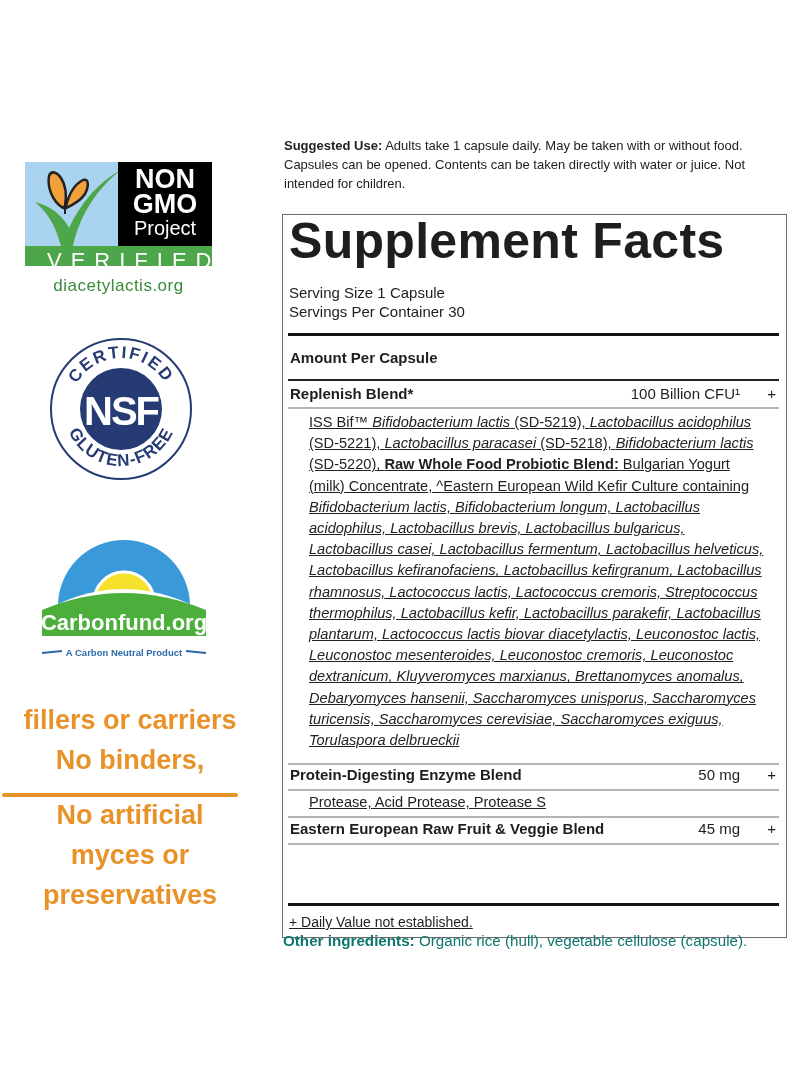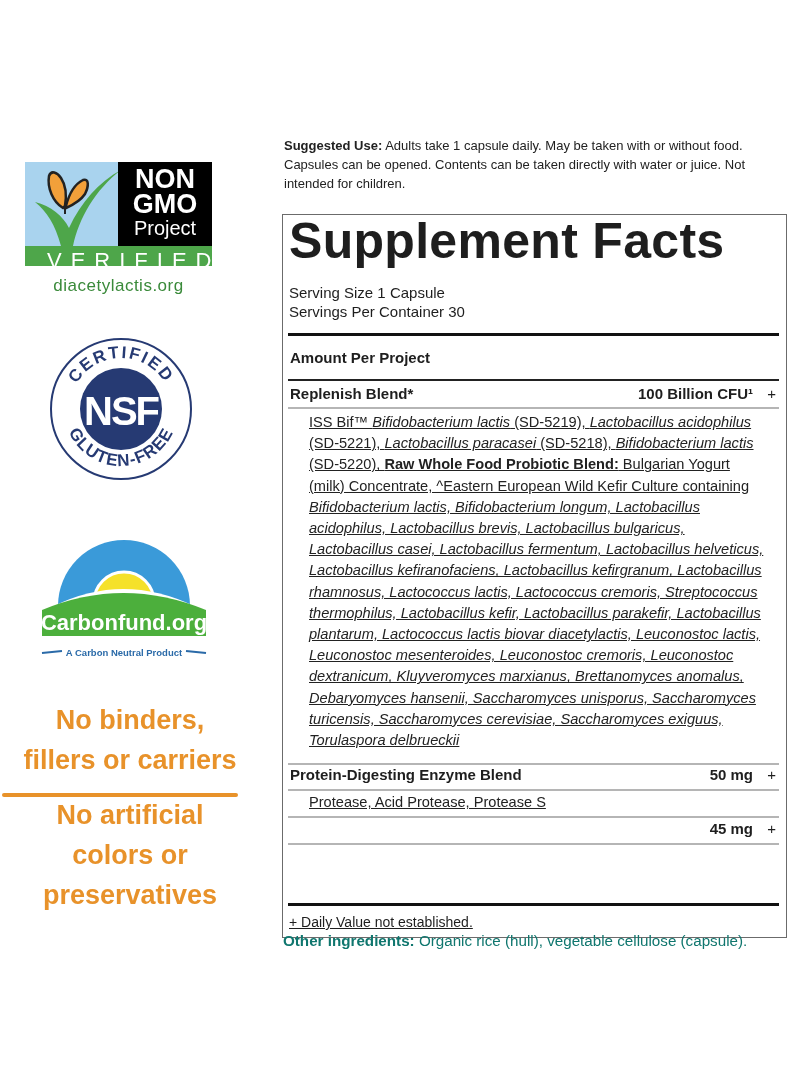--- a/index.html
+++ b/index.html
@@ -37,21 +37,21 @@
 
   .facts { position: absolute; left: 282px; top: 202px; width: 505px; height: 724px;
            border: 1.5px solid #6b6b6b; box-sizing: border-box; margin-top: 12px; }
   .facts-title { position: absolute; left: 6px; top: -3px; font-size: 50px; font-weight: bold; letter-spacing: 0.3px; color: #1e1e1e; white-space: nowrap; }
   .serving { position: absolute; left: 6px; top: 68px; font-size: 15px; line-height: 19px; }
   .thick { position: absolute; left: 5px; right: 7px; height: 3px; background: #111; }
   .thin { position: absolute; left: 5px; right: 7px; height: 1.5px; background: #222; }
   .grey { position: absolute; left: 5px; right: 7px; height: 2px; background: #b5b5b5; }
 
   .row-head { position: absolute; left: 7px; right: 8px; font-size: 15px; font-weight: bold; height: 20px; line-height: 20px; }
-  .row-head .amt { position: absolute; right: 25px; top: 0; font-weight: bold; }
+  .row-head .amt { position: absolute; right: 38px; top: 0; font-weight: normal; }
   .row-head .plus { position: absolute; right: 2px; top: 0; font-weight: normal; }
 
   .sub { position: absolute; left: 26px; width: 460px; font-size: 14.6px; line-height: 21.2px; color: #222; text-decoration: underline; }
   .sub i { font-style: italic; }
   .sub b { font-weight: bold; }
 
   .footnote { position: absolute; left: 6px; top: 699px; font-size: 14px; text-decoration: underline; }
   .other { position: absolute; left: 283px; top: 932px; font-size: 15.2px; white-space: nowrap; color: #0f766e; }
 </style>
 </head>
@@ -107,46 +107,46 @@
       <text fill="#fff" font-family="Liberation Sans, sans-serif" font-weight="bold" font-size="16" letter-spacing="1">
         <textPath href="#cfArc" startOffset="50%" text-anchor="middle">CERTIFIED</textPath>
       </text>
       <line x1="14" y1="143" x2="34" y2="141" stroke="#2a6aa8" stroke-width="2"></line>
       <line x1="158" y1="141" x2="178" y2="143" stroke="#2a6aa8" stroke-width="2"></line>
       <text x="96" y="146" text-anchor="middle" fill="#2a6aa8" font-family="Liberation Sans, sans-serif" font-weight="bold" font-size="9.5">A Carbon Neutral Product</text>
     </svg>
   </div>
 
   <div class="claim claim1">
+    <div>fillers or carriers</div>
     <div>No binders,</div>
-    <div>fillers or carriers</div>
   </div>
   <div class="orange-rule"></div>
   <div class="claim claim2">
     <div>No artificial</div>
-    <div>colors or</div>
+    <div>myces or</div>
     <div>preservatives</div>
   </div>
 </div>
 
 <div class="suggested">
   <b>Suggested Use:</b>
   <span>Adults take 1 capsule daily. May be taken with or without food. Capsules can be opened. Contents can be taken directly with water or juice. Not intended for children.</span>
 </div>
 
 <div class="facts">
   <div class="facts-title">Supplement Facts</div>
   <div class="serving">
     <div>Serving Size 1 Capsule</div>
     <div>Servings Per Container 30</div>
   </div>
 
   <div class="thick" style="top:118px;"></div>
   <div class="row-head" style="top:133px;">
-    <span>Amount Per Project</span>
+    <span>Amount Per Capsule</span>
   </div>
   <div class="thin" style="top:164px;"></div>
 
   <div class="row-head" style="top:169px;">
     <span>Replenish Blend*</span>
     <span class="amt">100 Billion CFU¹</span>
     <span class="plus">+</span>
   </div>
   <div class="grey" style="top:192px;"></div>
   <div class="sub" id="replenish-ingredients" style="top:197px;"><span>ISS Bif™ </span><i>Bifidobacterium lactis</i><span> (SD-5219), </span><i>Lactobacillus acidophilus</i><span> (SD-5221), </span><i>Lactobacillus paracasei</i><span> (SD-5218), </span><i>Bifidobacterium lactis</i><span> (SD-5220), </span><b>Raw Whole Food Probiotic Blend:</b><span> Bulgarian Yogurt (milk) Concentrate, ^Eastern European Wild Kefir Culture containing </span><i>Bifido­bacterium lactis, Bifidobacterium longum, Lactobacillus acidophilus, Lactobacillus brevis, Lactobacillus bulgaricus, Lactobacillus casei, Lac­tobacillus fermentum, Lactobacillus helveticus, Lactobacillus kefirano­faciens, Lactobacillus kefirgranum, Lactobacillus rhamnosus, Lactococ­cus lactis, Lactococcus cremoris, Streptococcus thermophilus, Lactoba­cillus kefir, Lactobacillus parakefir, Lactobacillus plantarum, Lactococ­cus lactis biovar diacetylactis, Leuconostoc lactis, Leuconostoc mesen­teroides, Leuconostoc cremoris, Leuconostoc dextranicum, Kluyvero­myces marxianus, Brettanomyces anomalus, Debaryomyces hansenii, Saccharomyces unisporus, Saccharomyces turicensis, Saccharomyces cerevisiae, Saccharomyces exiguus,</i><br><i>Torulaspora delbrueckii</i></div>
@@ -155,20 +155,21 @@
   <div class="row-head" style="top:550px;">
     <span>Protein-Digesting Enzyme Blend</span>
     <span class="amt">50 mg</span>
     <span class="plus">+</span>
   </div>
   <div class="grey" style="top:574px;"></div>
   <div class="sub" style="top:577px;">Protease, Acid Protease, Protease S</div>
   <div class="grey" style="top:601px;"></div>
 
   <div class="row-head" style="top:604px;">
+    <span>Eastern European Raw Fruit &amp; Veggie Blend</span>
     <span class="amt">45 mg</span>
     <span class="plus">+</span>
   </div>
   <div class="grey" style="top:628px;"></div>
 
   <div class="thick" style="top:688px;"></div>
   <div class="footnote">+ Daily Value not established.</div>
 </div>
 
 <div class="other">

